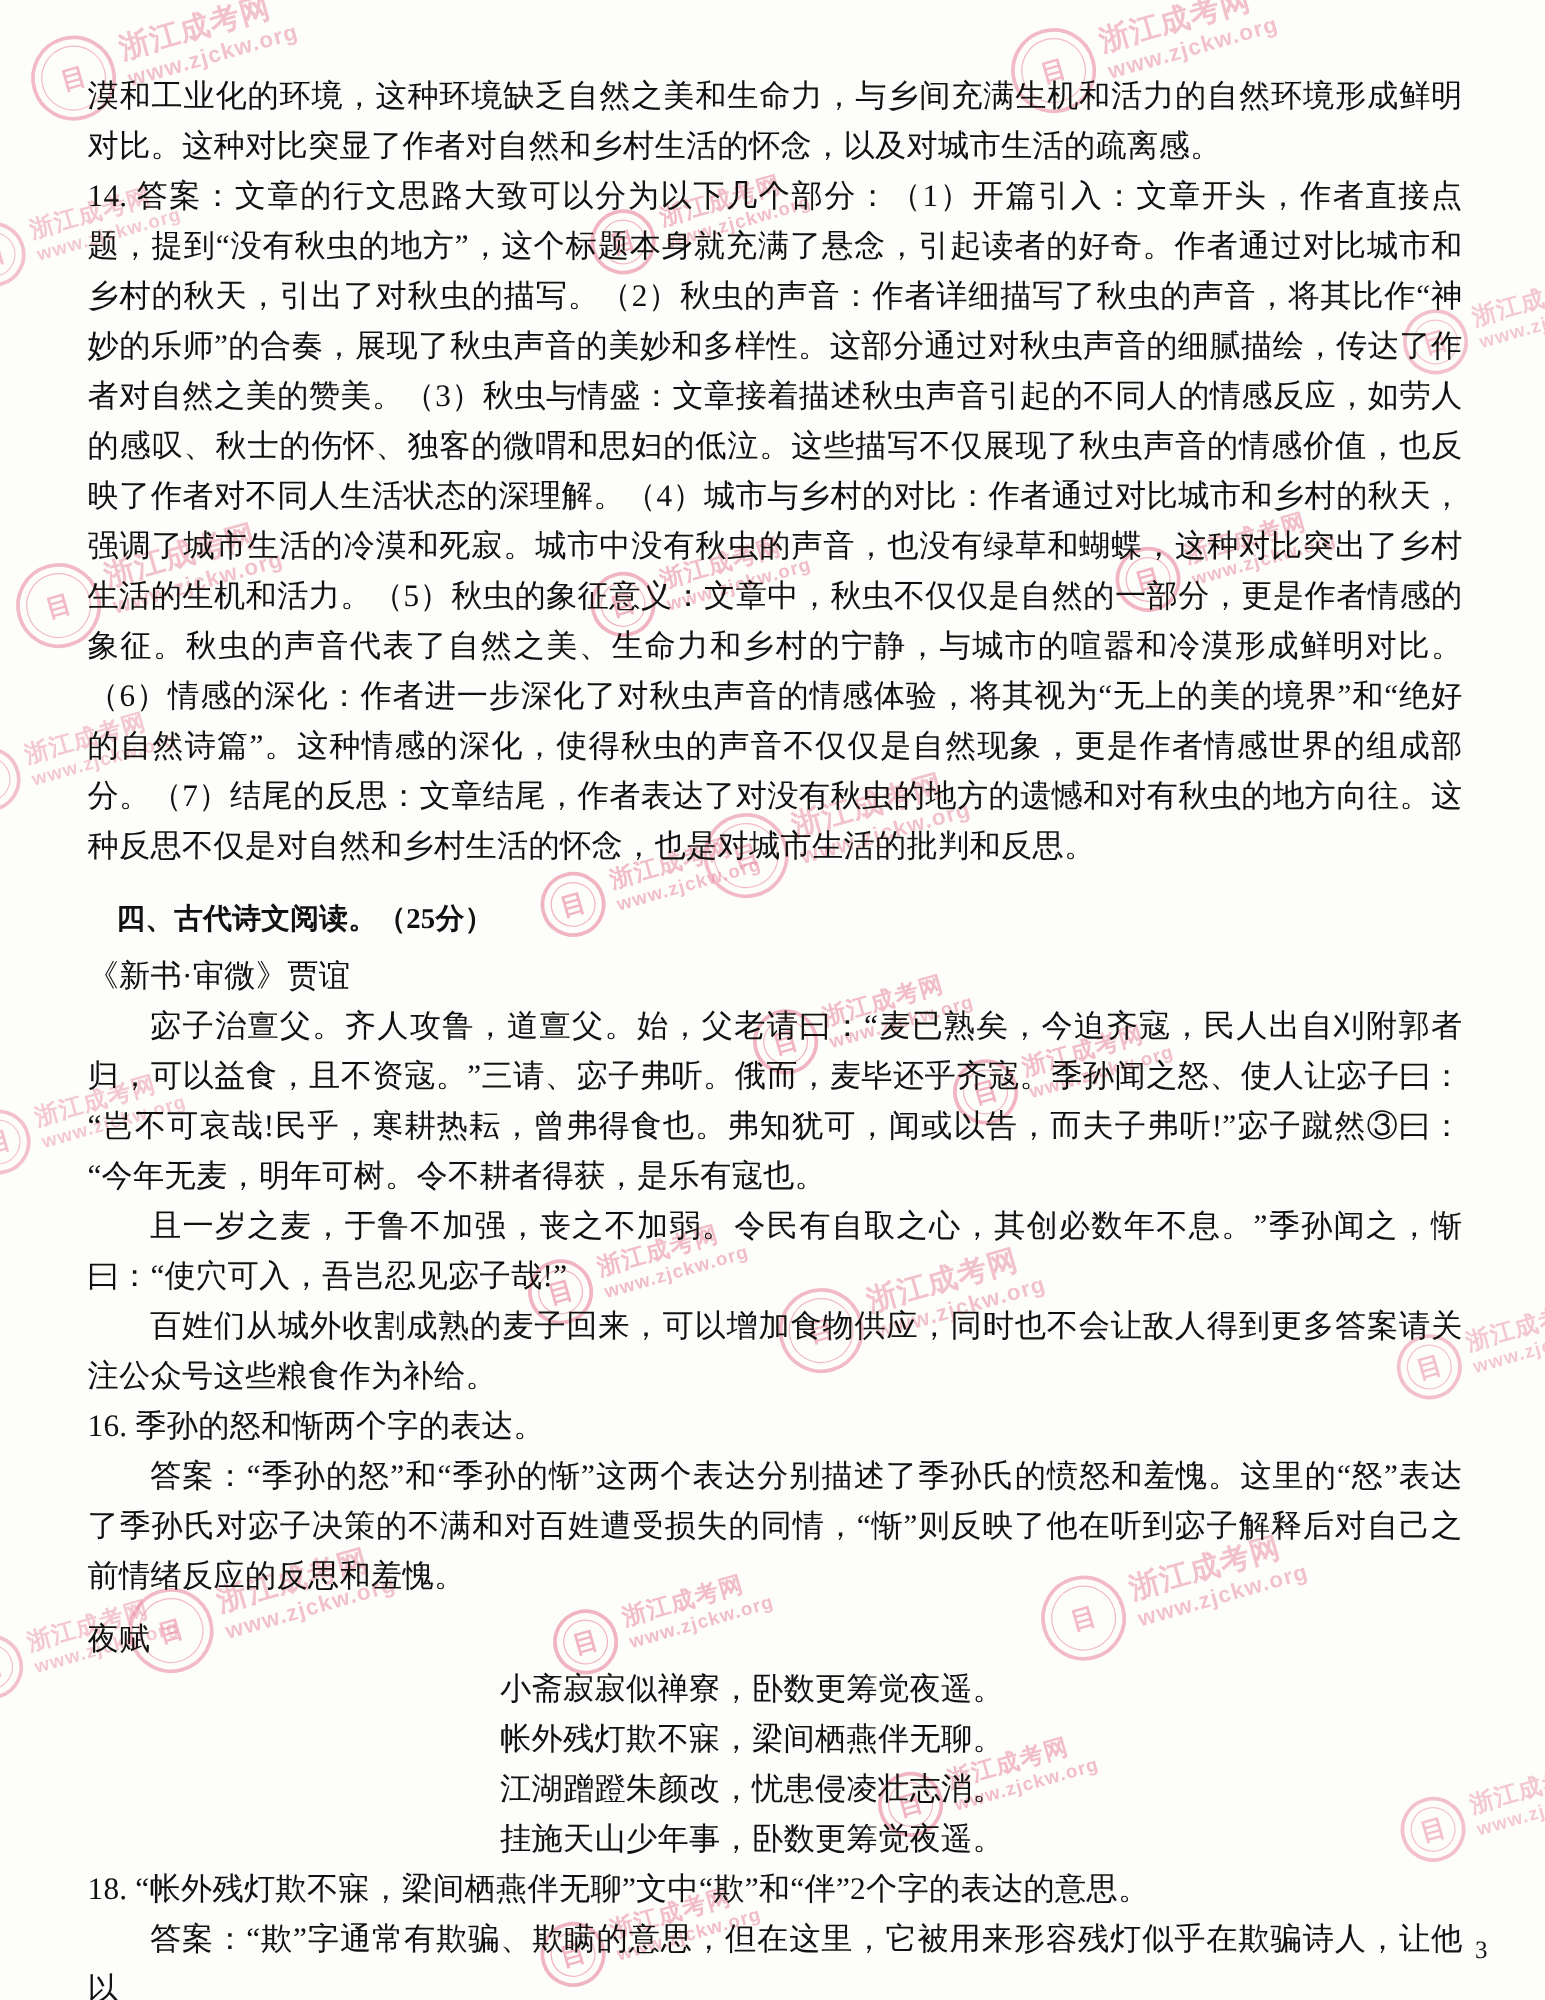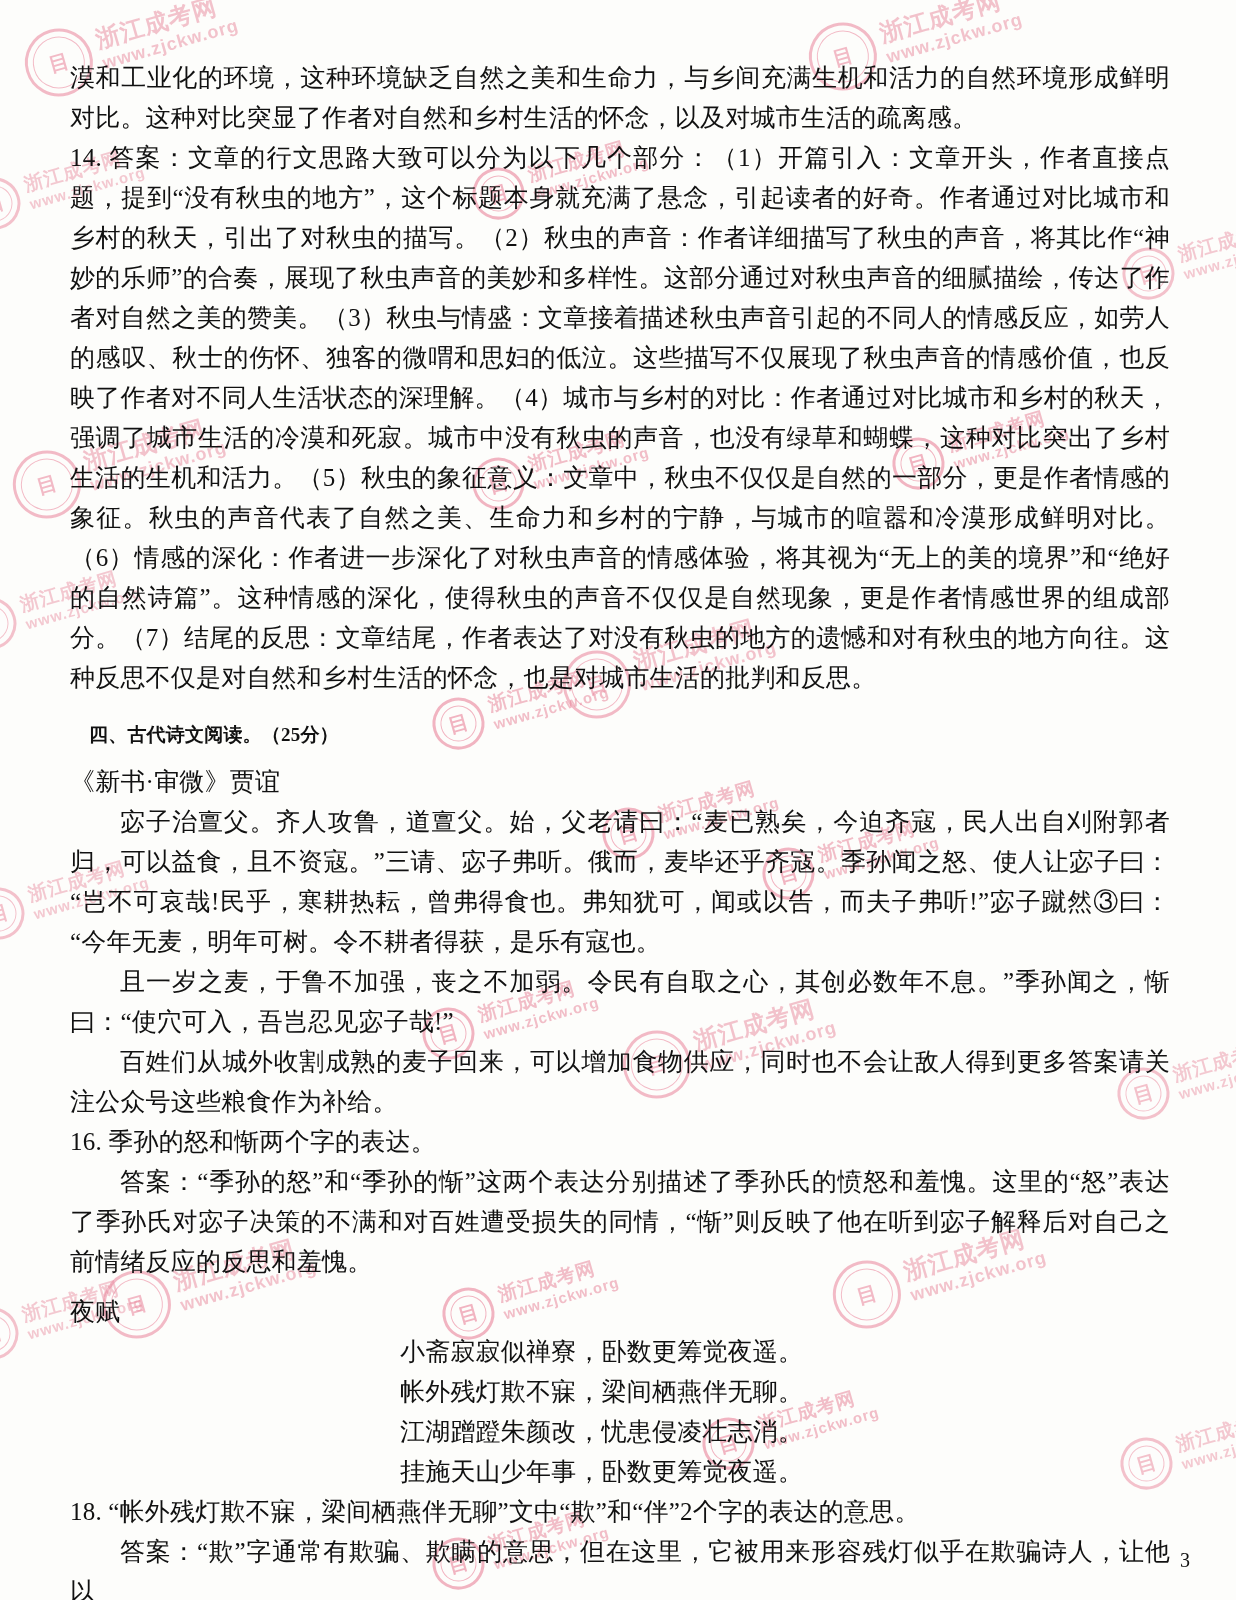--- a/index.html
+++ b/index.html
@@ -97,21 +97,21 @@
     line-height: 40px;
     text-align: justify;
     letter-spacing: 0.2px;
   }
   .para {
     margin-bottom: 0px;
   }
   .indent { text-indent: 2em; }
   .section-title {
     font-weight: bold;
-    font-size: 19px;
+    font-size: 23px;
     line-height: 46px;
     margin-top: 14px;
     margin-bottom: 4px;
     text-indent: 1em;
   }
   .center {
     text-indent: 0;
   }
   .poem-title {
     text-align: left;

